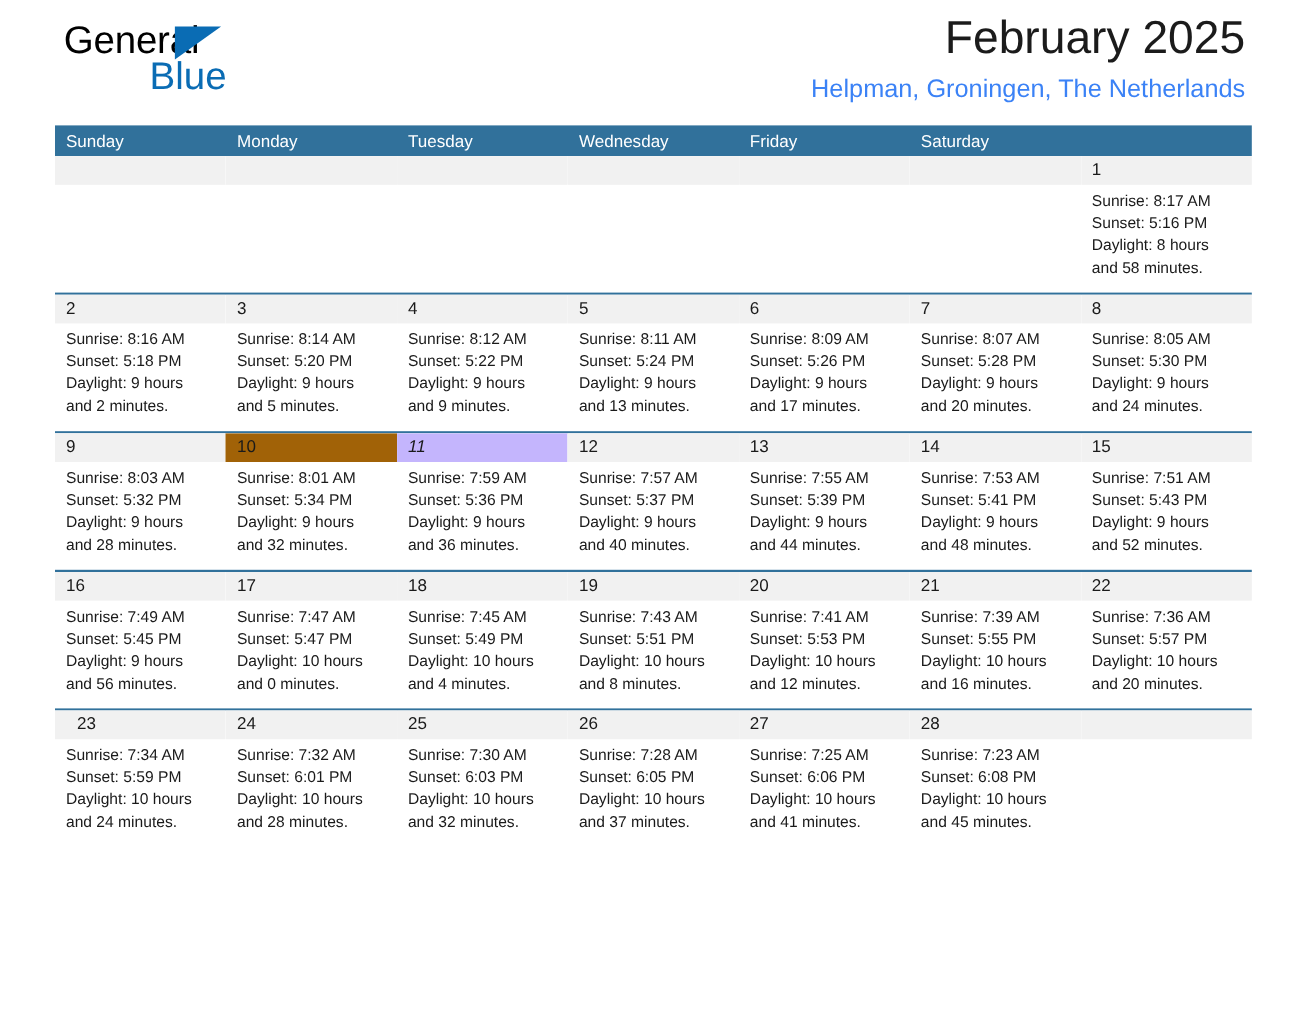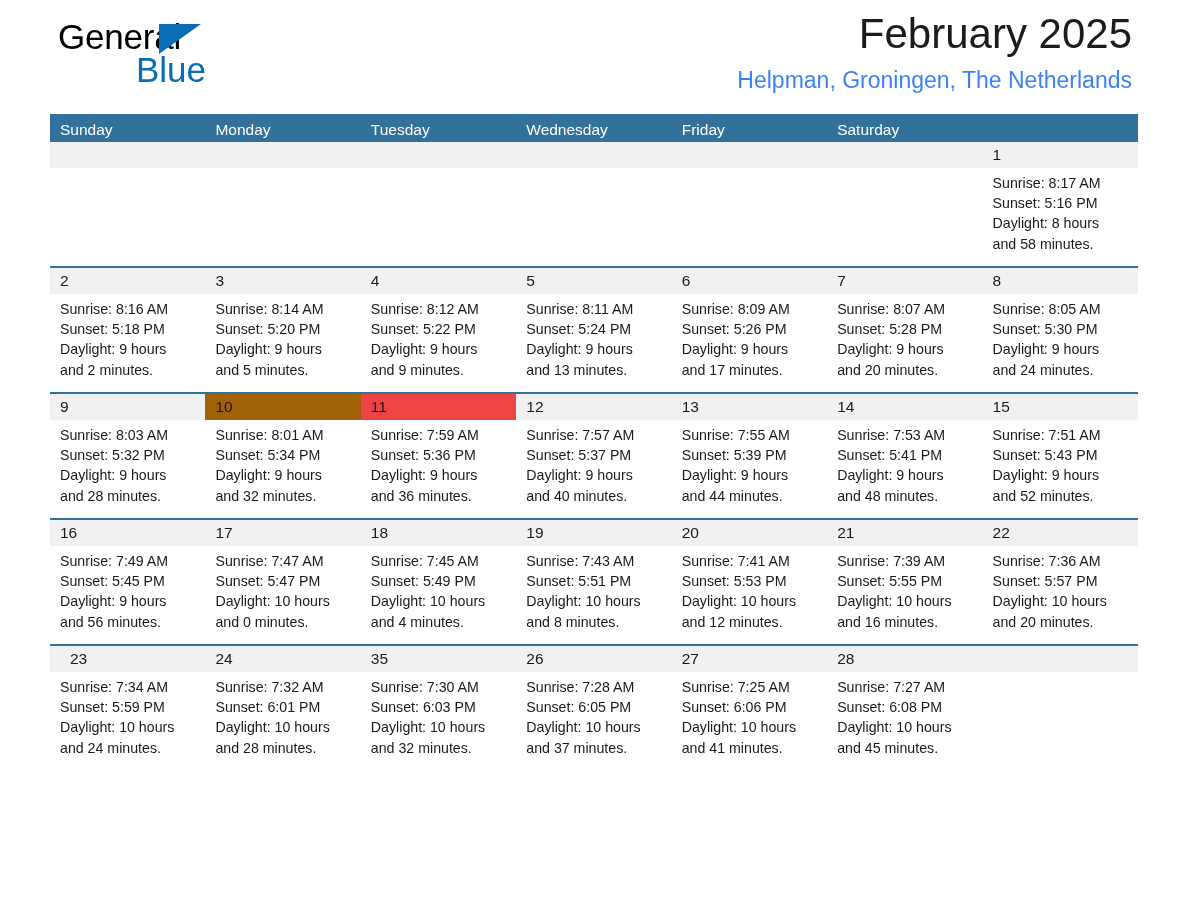--- a/index.html
+++ b/index.html
@@ -276,21 +276,21 @@
           <div class="cell">
             <div class="daynum" style="background: #a16207;">10</div>
             <div class="info">
               <div>Sunrise: 8:01 AM</div>
               <div>Sunset: 5:34 PM</div>
               <div>Daylight: 9 hours</div>
               <div>and 32 minutes.</div>
             </div>
           </div>
           <div class="cell">
-            <div class="daynum" style="background: #ef4444;">11</div>
+            <div class="daynum" style="background: #c4b5fd; font-style: italic;">11</div>
             <div class="info">
               <div>Sunrise: 7:59 AM</div>
               <div>Sunset: 5:36 PM</div>
               <div>Daylight: 9 hours</div>
               <div>and 36 minutes.</div>
             </div>
           </div>
           <div class="cell">
             <div class="daynum" style="background: rgb(241, 241, 241);">12</div>
             <div class="info">
@@ -408,21 +408,21 @@
           <div class="cell">
             <div class="daynum" style="background: rgb(241, 241, 241);">24</div>
             <div class="info">
               <div>Sunrise: 7:32 AM</div>
               <div>Sunset: 6:01 PM</div>
               <div>Daylight: 10 hours</div>
               <div>and 28 minutes.</div>
             </div>
           </div>
           <div class="cell">
-            <div class="daynum" style="background: rgb(241, 241, 241);">35</div>
+            <div class="daynum" style="background: rgb(241, 241, 241);">25</div>
             <div class="info">
               <div>Sunrise: 7:30 AM</div>
               <div>Sunset: 6:03 PM</div>
               <div>Daylight: 10 hours</div>
               <div>and 32 minutes.</div>
             </div>
           </div>
           <div class="cell">
             <div class="daynum" style="background: rgb(241, 241, 241);">26</div>
             <div class="info">
@@ -437,21 +437,21 @@
             <div class="info">
               <div>Sunrise: 7:25 AM</div>
               <div>Sunset: 6:06 PM</div>
               <div>Daylight: 10 hours</div>
               <div>and 41 minutes.</div>
             </div>
           </div>
           <div class="cell">
             <div class="daynum" style="background: rgb(241, 241, 241);">28</div>
             <div class="info">
-              <div>Sunrise: 7:27 AM</div>
+              <div>Sunrise: 7:23 AM</div>
               <div>Sunset: 6:08 PM</div>
               <div>Daylight: 10 hours</div>
               <div>and 45 minutes.</div>
             </div>
           </div>
           <div class="cell empty">
             <div class="daynum" style="background: rgb(241, 241, 241);"></div>
           </div>
         </div>
       </div>

